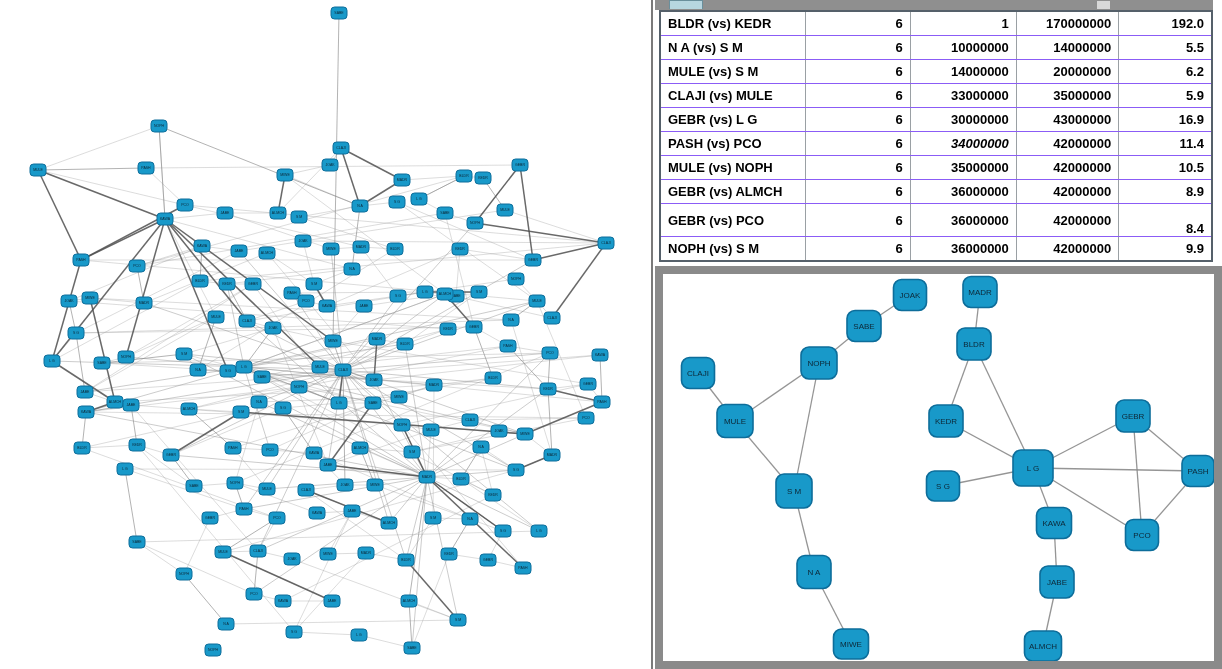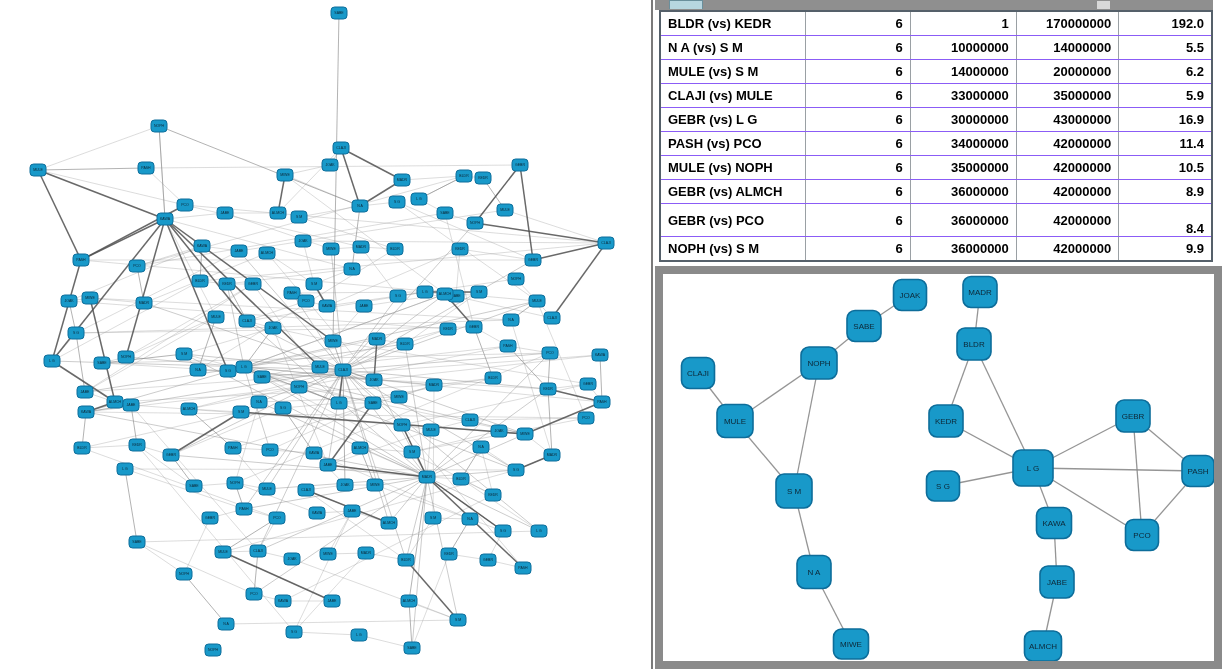--- a/index.html
+++ b/index.html
@@ -1062,21 +1062,21 @@
         <div class="tr">
           <div class="td" style="width: 26.4%; justify-content: flex-start;">GEBR (vs) L G</div>
           <div class="td" style="width: 19%; justify-content: flex-end;">6</div>
           <div class="td" style="width: 19.3%; justify-content: flex-end;">30000000</div>
           <div class="td" style="width: 18.6%; justify-content: flex-end;">43000000</div>
           <div class="td" style="width: 16.7%; justify-content: flex-end;">16.9</div>
         </div>
         <div class="tr">
           <div class="td" style="width: 26.4%; justify-content: flex-start;">PASH (vs) PCO</div>
           <div class="td" style="width: 19%; justify-content: flex-end;">6</div>
-          <div class="td" style="width: 19.3%; justify-content: flex-end;">34000000</div>
+          <div class="td" style="width: 19.3%; justify-content: flex-end; font-style: italic;">34000000</div>
           <div class="td" style="width: 18.6%; justify-content: flex-end;">42000000</div>
           <div class="td" style="width: 16.7%; justify-content: flex-end;">11.4</div>
         </div>
         <div class="tr">
           <div class="td" style="width: 26.4%; justify-content: flex-start;">MULE (vs) NOPH</div>
           <div class="td" style="width: 19%; justify-content: flex-end;">6</div>
           <div class="td" style="width: 19.3%; justify-content: flex-end;">35000000</div>
           <div class="td" style="width: 18.6%; justify-content: flex-end;">42000000</div>
           <div class="td" style="width: 16.7%; justify-content: flex-end;">10.5</div>
         </div>

